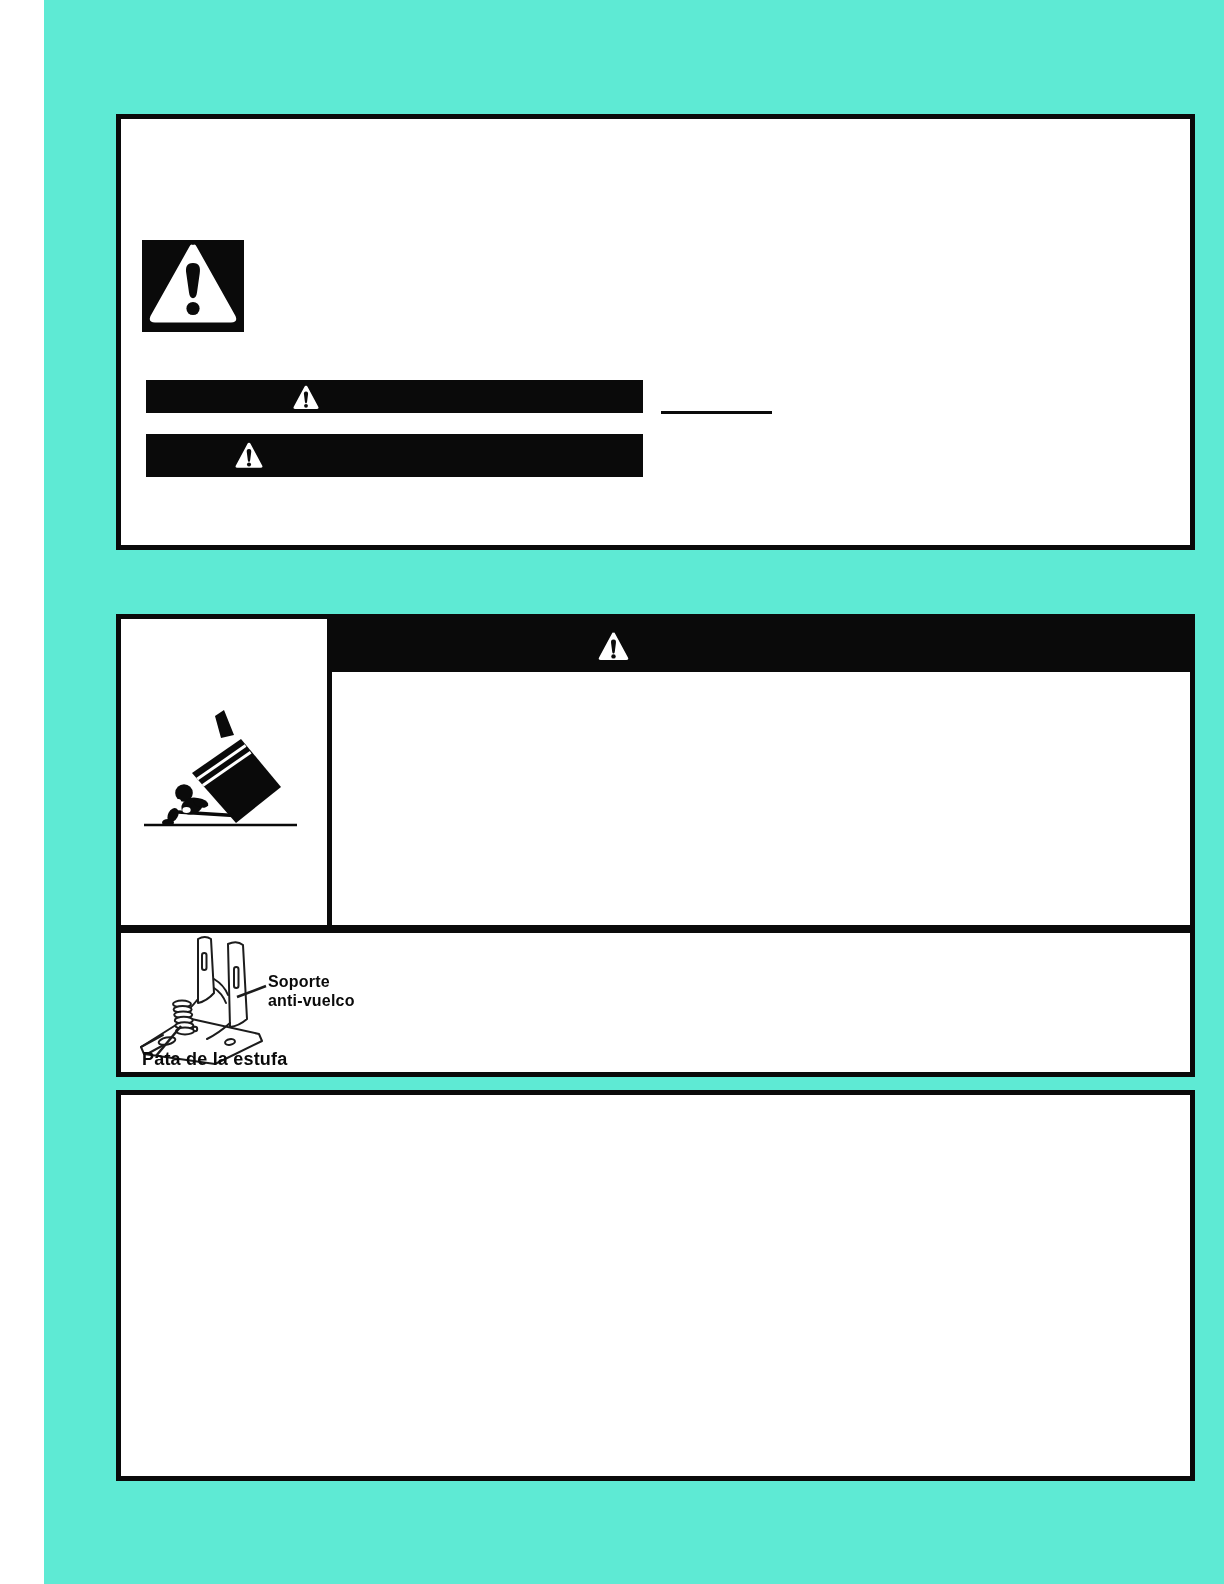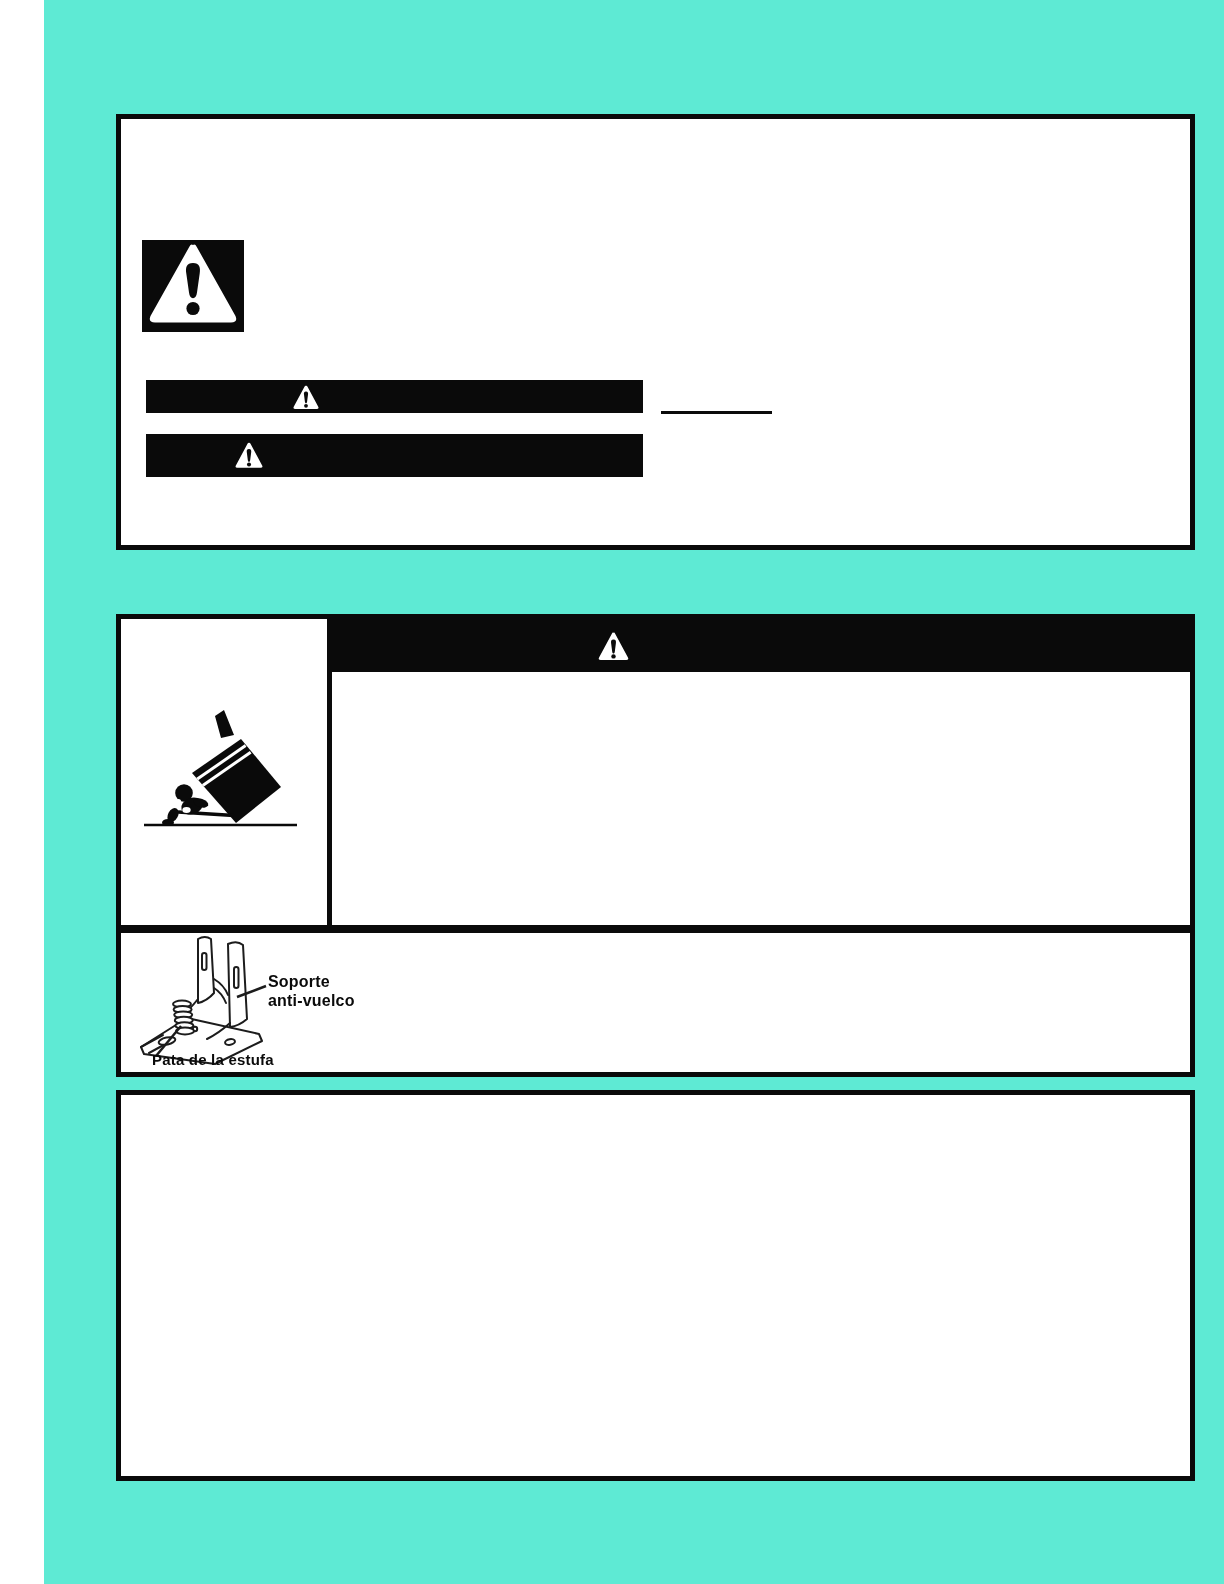--- a/index.html
+++ b/index.html
@@ -125,17 +125,17 @@
 
     <line x1="137" y1="53" x2="108" y2="64" stroke="#1c1c1c" stroke-width="2.5"></line>
     <line x1="27" y1="123" x2="52" y2="93" stroke="#1c1c1c" stroke-width="2.5"></line>
   </svg>
 
   <div class="label" style="left:224px; top:972px;">
     <div>Soporte</div>
     <div>anti-vuelco</div>
   </div>
 
-  <div class="label" style="left:108px; top:1050px; font-size:15px;">Pata de la estufa</div>
+  <div class="label" style="left:98px; top:1050px; font-size:18px;">Pata de la estufa</div>
 
   <div class="box" style="left:72px; top:1090px; width:1079px; height:391px;"></div>
 
 </div>
 
 </body></html>

